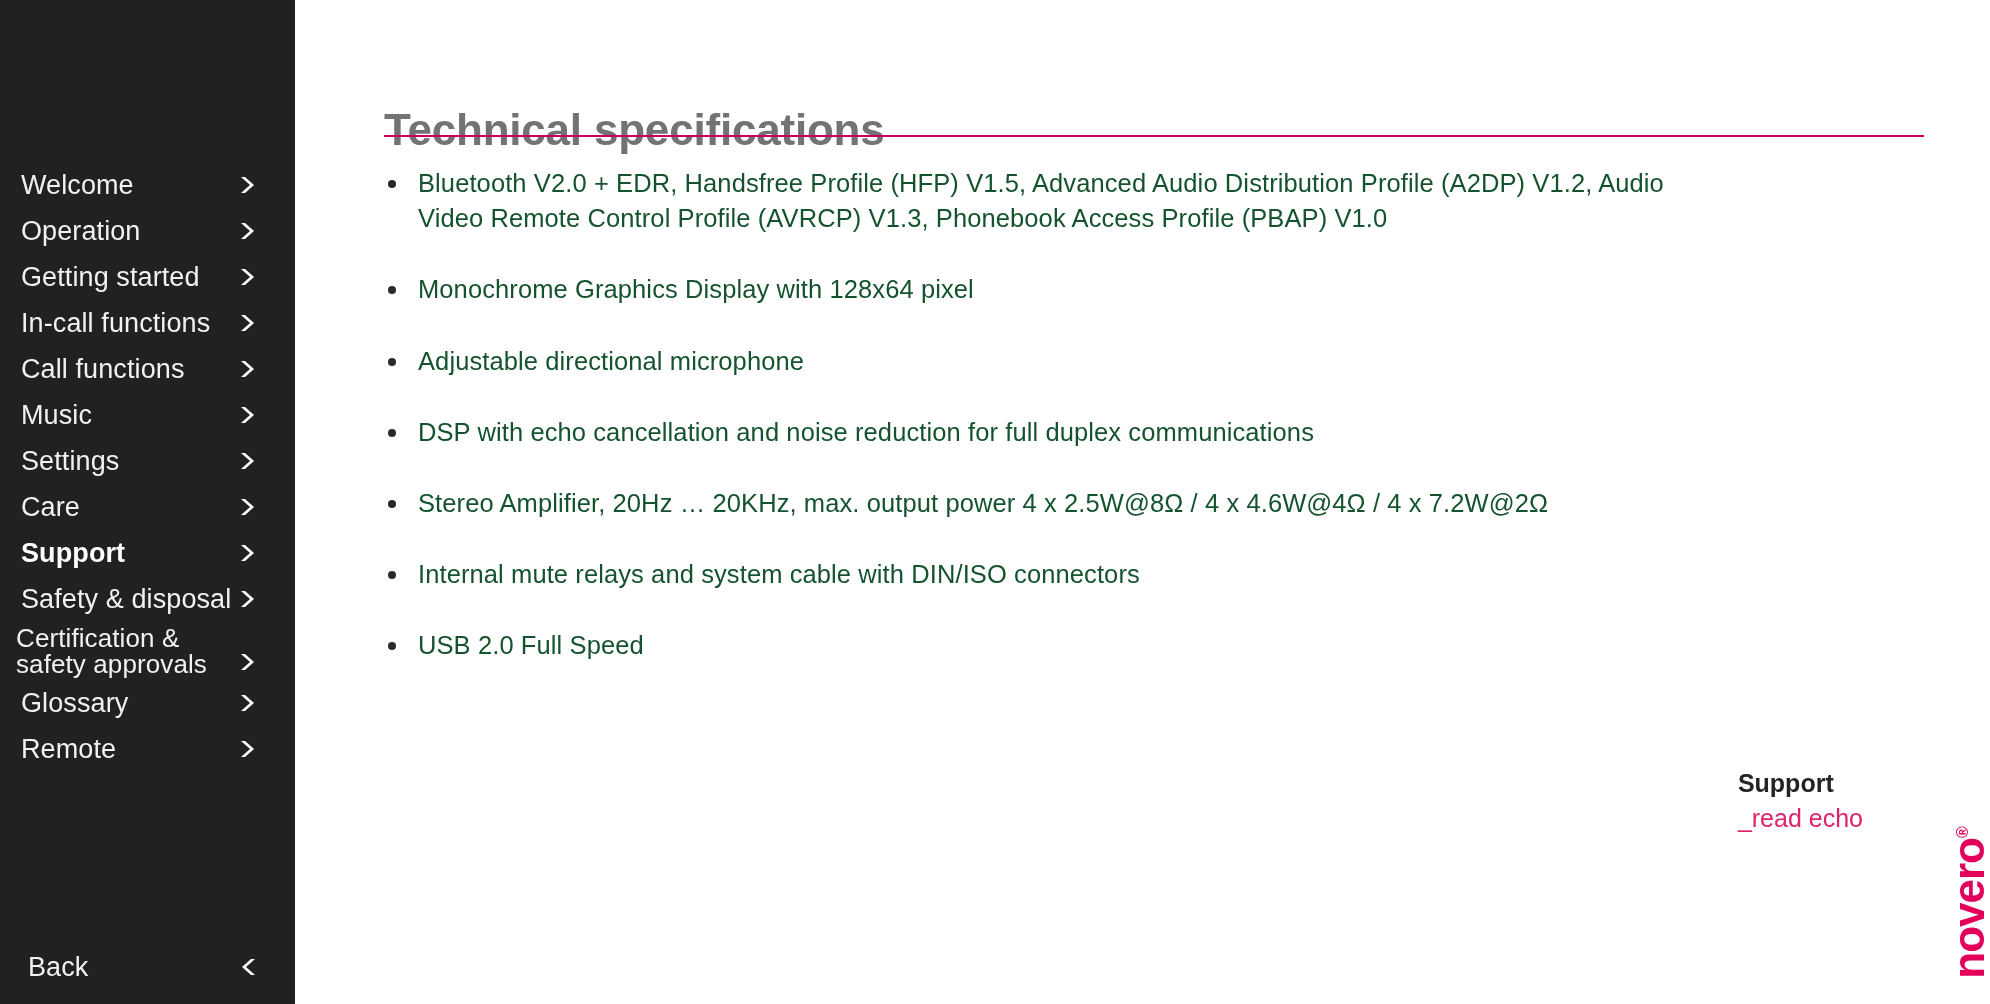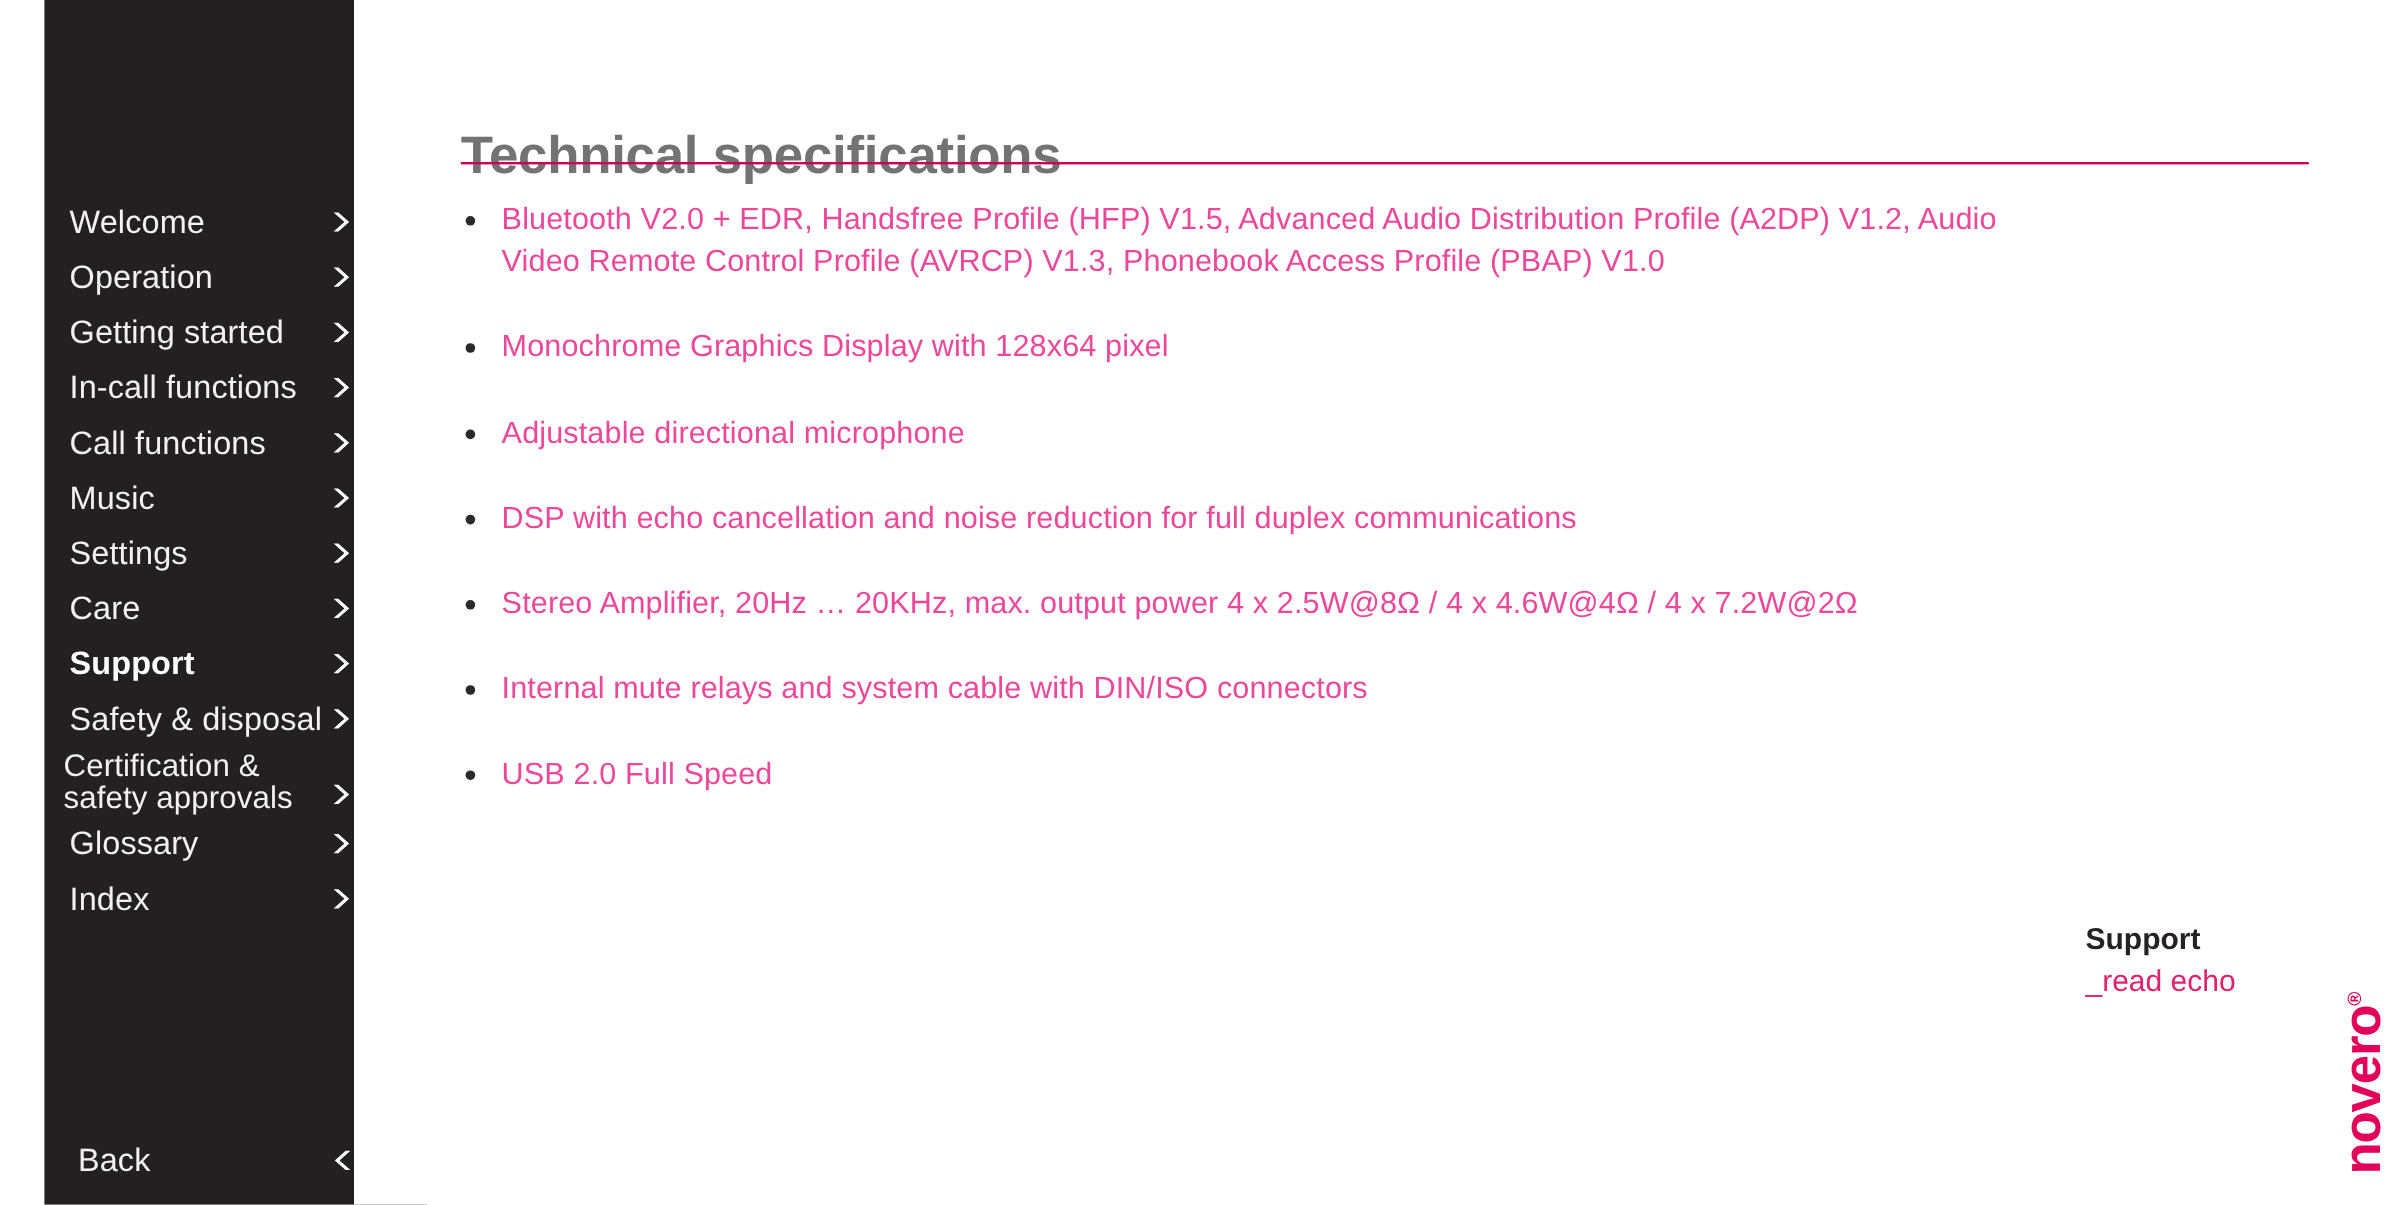--- a/index.html
+++ b/index.html
@@ -17,21 +17,20 @@
 
   
   #sidebar {
     position: absolute;
     left: 0;
     top: 0;
     width: 319px;
     height: 1004px;
     background: #232021;
     box-sizing: border-box;
-    margin-left: 37px;
   }
   .nav-list {
     position: absolute;
     left: 0;
     top: 162px;
     width: 295px;
   }
   .nav-item {
     display: flex;
     align-items: center;
@@ -128,21 +127,21 @@
     flex: 0 0 auto;
     width: 8px;
     height: 8px;
     border-radius: 50%;
     background: #2c2829;
     margin: 14px 22px 0 4px;
   }
   .spec-text {
     font-size: 25.5px;
     line-height: 1.38;
-    color: #ec4899;
+    color: #14532d;
     letter-spacing: 0.1px;
     max-width: 1260px;
   }
 
   
   #support-block {
     position: absolute;
     right: 127px;
     top: 768px;
     text-align: left;
@@ -298,21 +297,21 @@
     <div class="nav-item">
       <span class="nav-label">Glossary</span>
       <span class="chev">
         <svg viewBox="0 0 22 22" width="22" height="22">
             <path d="M4 3 L13 11 L4 19 L8 19 L17 11 L8 3 Z" fill="#ffffff"></path>
           </svg>
       </span>
     </div>
 
     <div class="nav-item">
-      <span class="nav-label">Index</span>
+      <span class="nav-label">Remote</span>
       <span class="chev">
         <svg viewBox="0 0 22 22" width="22" height="22">
             <path d="M4 3 L13 11 L4 19 L8 19 L17 11 L8 3 Z" fill="#ffffff"></path>
           </svg>
       </span>
     </div>
 
   </div>
 
   <div id="back-item">

